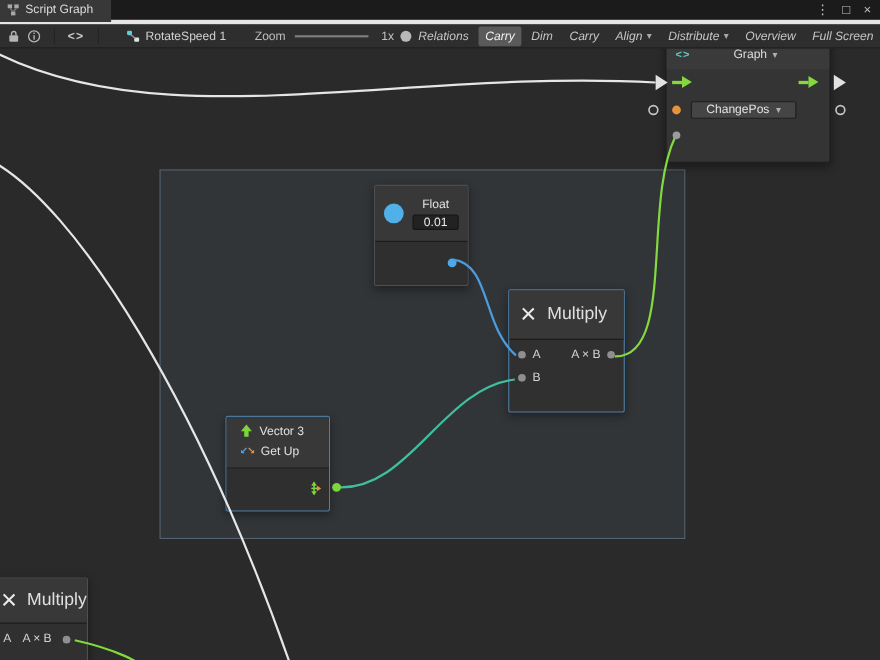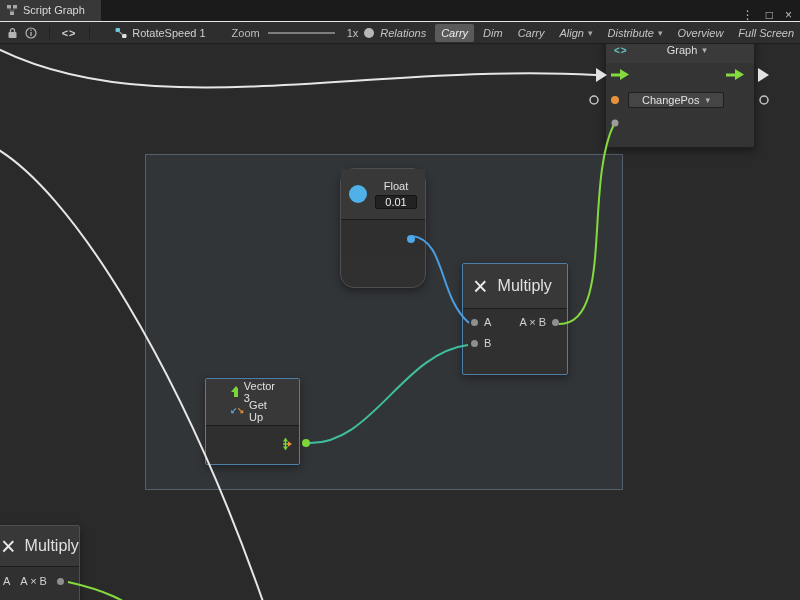--- a/index.html
+++ b/index.html
@@ -5,21 +5,21 @@
   * { box-sizing: border-box; margin: 0; padding: 0; }
   html,body { width:800px; height:600px; overflow:hidden; }
   body {
     background:#2a2a2a;
     font-family:"Liberation Sans","DejaVu Sans",sans-serif;
     color:#c8c8c8;
     position:relative;
   }
   
   .titlebar{position:absolute;top:0;left:0;right:0;height:22px;background:#1b1b1b;
-    border-bottom:1px solid #e5e5e5;display:flex;align-items:flex-end;z-index:20;}
+    border-bottom:4px solid #e5e5e5;display:flex;align-items:center;z-index:20;}
   .tab{height:22px;display:flex;align-items:center;gap:5px;padding:0 16px 0 6px;
     background:#383838;font-size:11px;color:#dadada;}
   .tb-controls{margin-left:auto;display:flex;gap:12px;padding-right:8px;color:#c0c0c0;font-size:12px;align-items:center;}
   .tb-controls span{cursor:default;line-height:1;}
   
   .toolbar{position:absolute;top:22px;left:0;right:0;height:22px;background:#2e2e2e;
     border-bottom:1px solid #1e1e1e;display:flex;align-items:center;font-size:11px;
     color:#c3c3c3;white-space:nowrap;z-index:19;overflow:hidden;}
   .ticon{display:inline-flex;align-items:center;margin-left:7px;}
   .sep{width:1px;height:14px;background:#222;margin-left:12px;}
@@ -43,36 +43,36 @@
   .node{position:absolute;z-index:3;background:#303030;border:1px solid #4f4f4f;border-radius:2px;
     box-shadow:0 3px 9px rgba(0,0,0,.4);}
   .node.sel{border-color:#4e7fa6;}
   .node.dark{border-color:#1f1f1f;}
   .divider{height:1px;background:#1c1c1c;}
   .ports{padding:6px 8px;display:flex;flex-direction:column;gap:7px;}
   .prow{display:flex;align-items:center;gap:6px;font-size:11px;color:#d2d2d2;height:14px;}
   .pdot{width:7px;height:7px;border-radius:50%;background:#8f8f8f;flex:none;}
   .spacer{flex:1;}
   
-  .node-float{left:340px;top:124px;width:86px;height:120px;border-radius:14px;}
+  .node-float{left:340px;top:124px;width:86px;height:92px;}
   .nf-head{display:flex;gap:8px;padding:7px 8px;align-items:center;background:#383838;height:50px;}
   .nf-circle{width:18px;height:18px;border-radius:50%;background:#4fb1e8;flex:none;}
   .nf-col{display:flex;flex-direction:column;gap:3px;align-items:center;flex:1;}
   .nf-title{font-size:11px;color:#e0e0e0;}
   .nf-value{background:#222;border:1px solid #151515;border-radius:2px;padding:0 9px;font-size:11px;color:#ececec;}
   .nf-body{position:relative;height:38px;background:#2f2f2f;}
   .nf-dot{position:absolute;right:10px;top:50%;transform:translateY(-50%);width:8px;height:8px;border-radius:50%;background:#4fa8e8;}
   
   .node-mul{left:462px;top:219px;width:106px;height:112px;}
   .m-head{height:44px;display:flex;align-items:center;gap:10px;padding:0 10px;background:#383838;}
   .x-icon{font-size:25px;color:#ececec;line-height:1;font-weight:400;}
   .m-title{font-size:16px;color:#e0e0e0;}
   
   .node-v3{left:205px;top:334px;width:95px;height:87px;}
-  .v3-head{padding:5px 24px;display:flex;flex-direction:column;gap:4px;background:#383838;height:46px;}
+  .v3-head{padding:5px 12px;display:flex;flex-direction:column;gap:4px;background:#383838;height:46px;}
   .v3-row{display:flex;align-items:center;gap:6px;font-size:11px;color:#e0e0e0;height:15px;}
   .v3-arrows{font-size:9px;font-weight:bold;letter-spacing:-1px;}
   .v3-arrows .sw{color:#4fa8e8;} .v3-arrows .se{color:#e8923c;}
   .v3-body{position:relative;height:36px;background:#2f2f2f;}
   .v3-out{position:absolute;right:7px;top:50%;transform:translateY(-50%);display:flex;}
   
   .node-graph{left:605px;top:-8px;width:150px;height:112px;background:#343434;}
   .g-head{height:26px;display:flex;align-items:center;padding:0 8px;background:#3a3a3a;font-size:11px;color:#dedede;}
   .g-code{color:#62c6c0;font-weight:bold;font-size:10px;letter-spacing:1px;}
   .g-title{flex:1;text-align:center;display:inline-flex;justify-content:center;gap:5px;align-items:center;}

